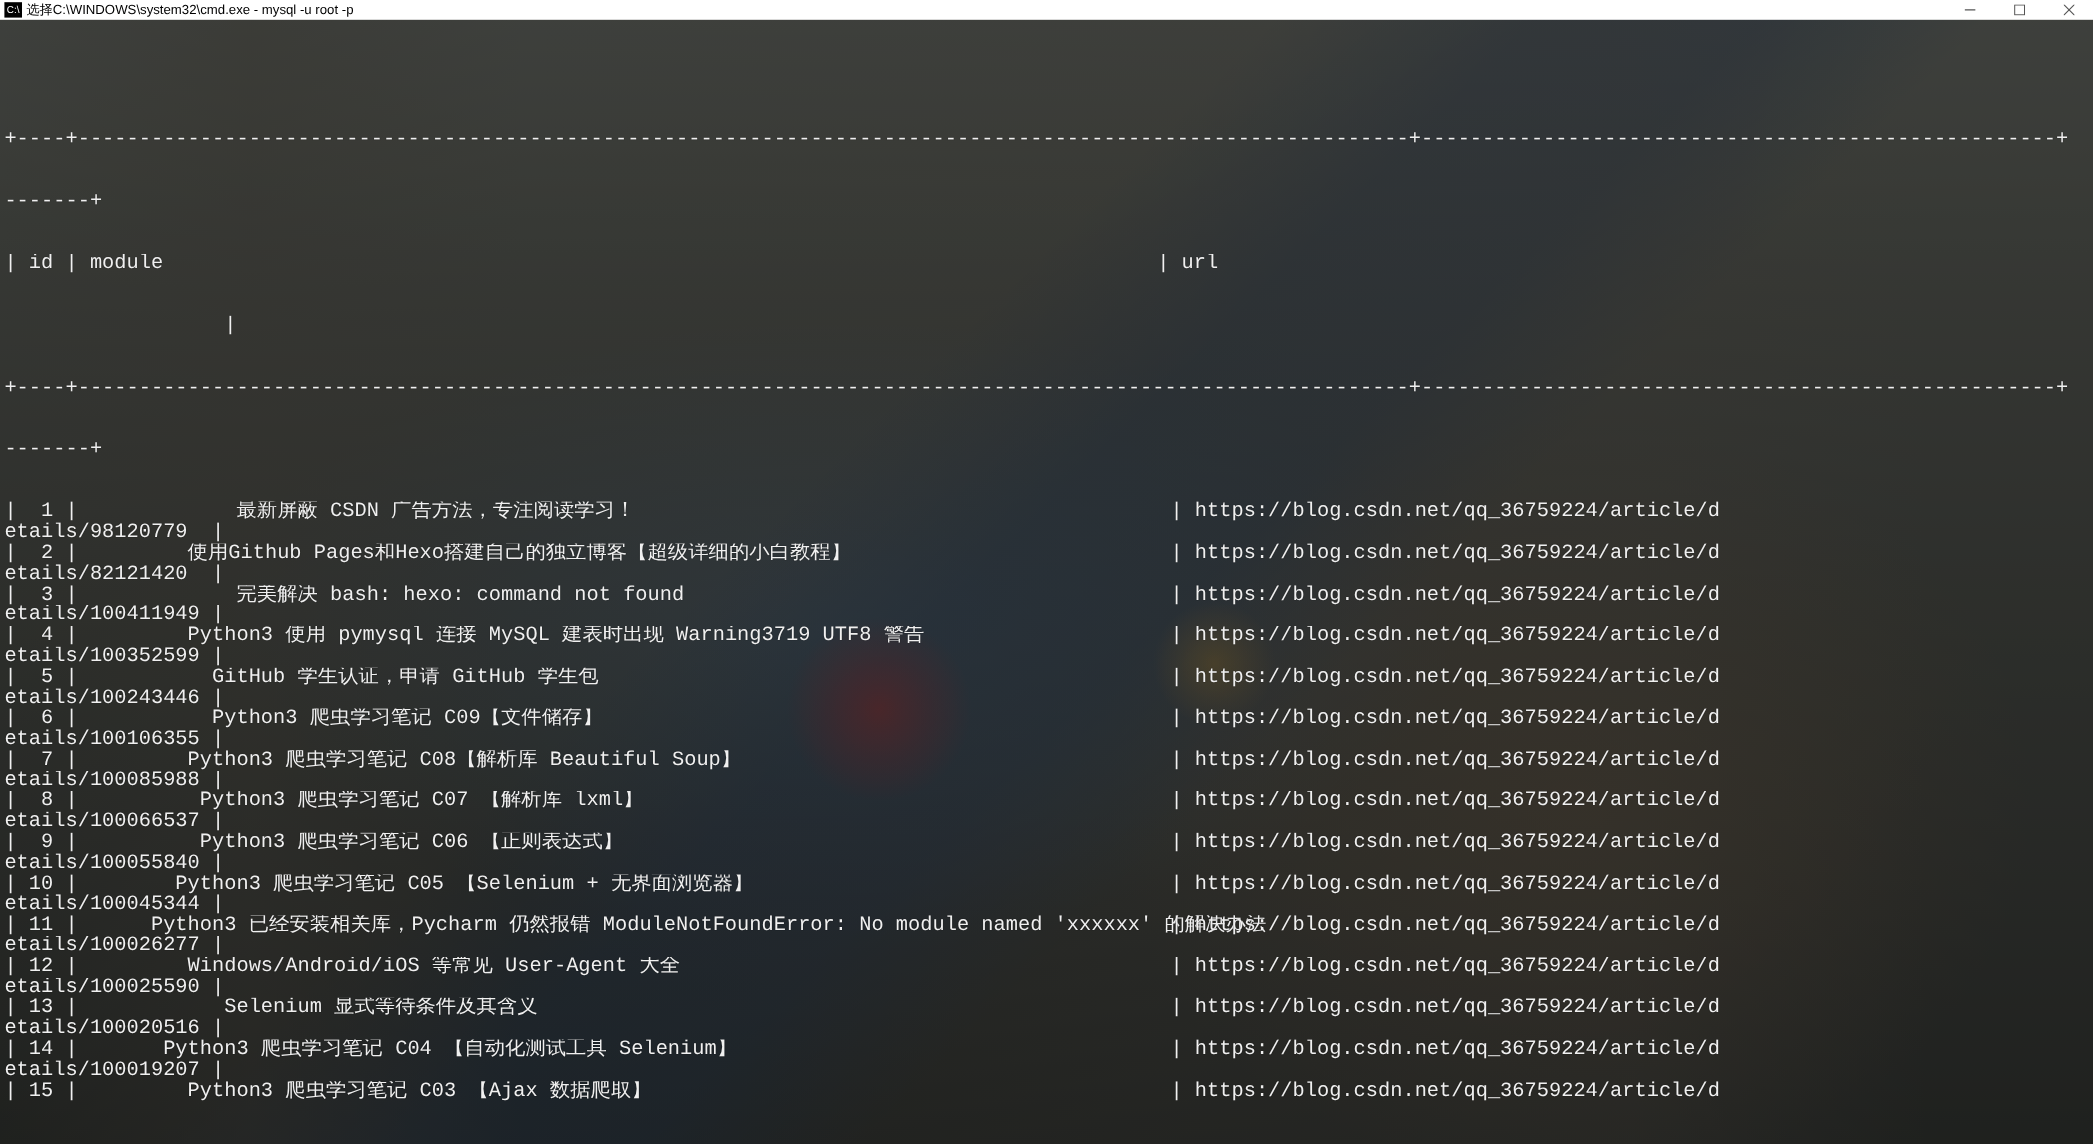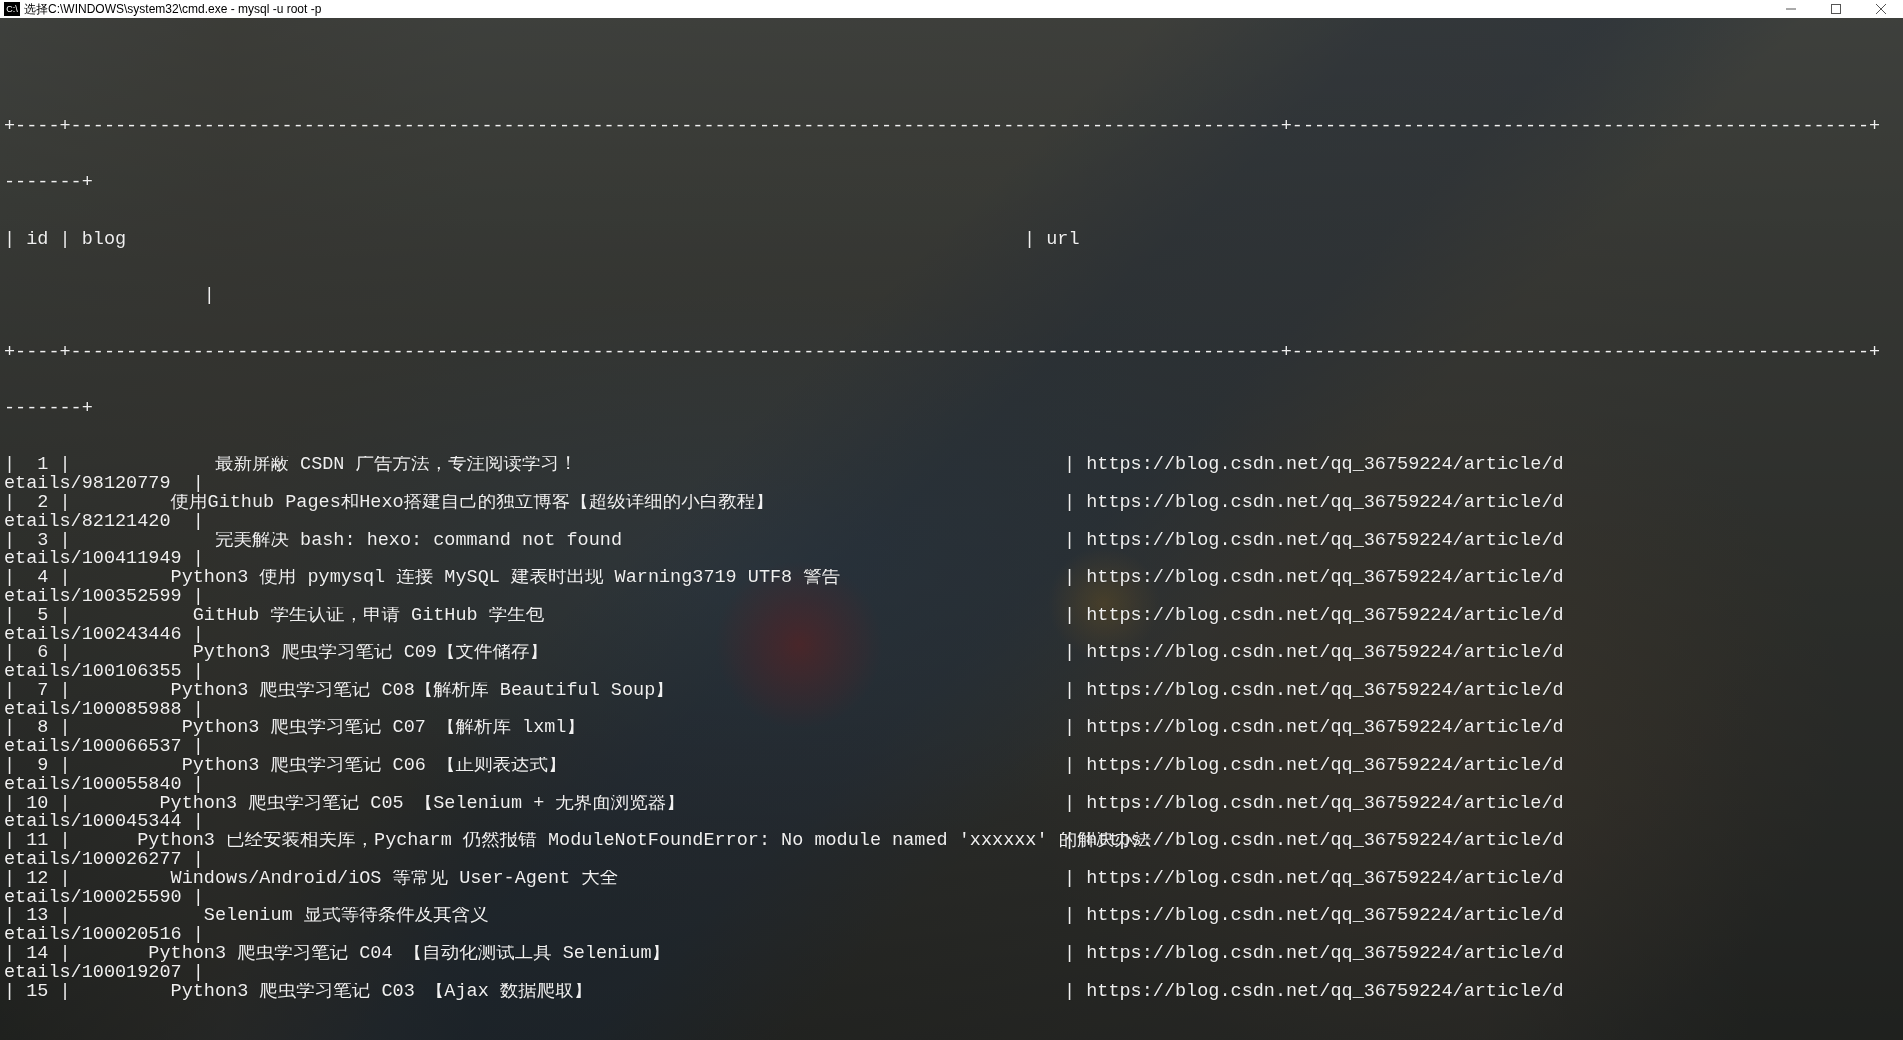--- a/index.html
+++ b/index.html
@@ -106,18 +106,18 @@
           <line x1="10" y1="0" x2="0" y2="10"></line>
         </svg>
     </div>
   </div>
 </div>
 
 <div class="terminal">
   <div class="line"></div>
   <div class="line">+----+-------------------------------------------------------------------------------------------------------------+----------------------------------------------------+</div>
   <div class="line">-------+</div>
-  <div class="line" id="hdr" style="position: relative;"><span>| id | blog                                                                                                       </span><span style="position: absolute; left: 1020px; text-align: right;">| url</span></div>
+  <div class="line" id="hdr" style="position: relative;"><span>| id | module                                                                                                       </span><span style="position: absolute; left: 1048px; text-align: right;">| url</span></div>
   <div class="line">                  |</div>
   <div class="line">+----+-------------------------------------------------------------------------------------------------------------+----------------------------------------------------+</div>
   <div class="line">-------+</div>
   <div id="rows-container"><div class="line" style="position: relative;"><span>|  1 |             最新屏蔽 CSDN 广告方法，专注阅读学习！</span><span style="position: absolute; left: 1060px;">| https://blog.csdn.net/qq_36759224/article/d</span></div><div class="line">etails/98120779  |</div><div class="line" style="position: relative;"><span>|  2 |         使用Github Pages和Hexo搭建自己的独立博客【超级详细的小白教程】</span><span style="position: absolute; left: 1060px;">| https://blog.csdn.net/qq_36759224/article/d</span></div><div class="line">etails/82121420  |</div><div class="line" style="position: relative;"><span>|  3 |             完美解决 bash: hexo: command not found</span><span style="position: absolute; left: 1060px;">| https://blog.csdn.net/qq_36759224/article/d</span></div><div class="line">etails/100411949 |</div><div class="line" style="position: relative;"><span>|  4 |         Python3 使用 pymysql 连接 MySQL 建表时出现 Warning3719 UTF8 警告</span><span style="position: absolute; left: 1060px;">| https://blog.csdn.net/qq_36759224/article/d</span></div><div class="line">etails/100352599 |</div><div class="line" style="position: relative;"><span>|  5 |           GitHub 学生认证，申请 GitHub 学生包</span><span style="position: absolute; left: 1060px;">| https://blog.csdn.net/qq_36759224/article/d</span></div><div class="line">etails/100243446 |</div><div class="line" style="position: relative;"><span>|  6 |           Python3 爬虫学习笔记 C09【文件储存】</span><span style="position: absolute; left: 1060px;">| https://blog.csdn.net/qq_36759224/article/d</span></div><div class="line">etails/100106355 |</div><div class="line" style="position: relative;"><span>|  7 |         Python3 爬虫学习笔记 C08【解析库 Beautiful Soup】</span><span style="position: absolute; left: 1060px;">| https://blog.csdn.net/qq_36759224/article/d</span></div><div class="line">etails/100085988 |</div><div class="line" style="position: relative;"><span>|  8 |          Python3 爬虫学习笔记 C07 【解析库 lxml】</span><span style="position: absolute; left: 1060px;">| https://blog.csdn.net/qq_36759224/article/d</span></div><div class="line">etails/100066537 |</div><div class="line" style="position: relative;"><span>|  9 |          Python3 爬虫学习笔记 C06 【正则表达式】</span><span style="position: absolute; left: 1060px;">| https://blog.csdn.net/qq_36759224/article/d</span></div><div class="line">etails/100055840 |</div><div class="line" style="position: relative;"><span>| 10 |        Python3 爬虫学习笔记 C05 【Selenium + 无界面浏览器】</span><span style="position: absolute; left: 1060px;">| https://blog.csdn.net/qq_36759224/article/d</span></div><div class="line">etails/100045344 |</div><div class="line" style="position: relative;"><span>| 11 |      Python3 已经安装相关库，Pycharm 仍然报错 ModuleNotFoundError: No module named 'xxxxxx' 的解决办法 </span><span style="position: absolute; left: 1060px;">| https://blog.csdn.net/qq_36759224/article/d</span></div><div class="line">etails/100026277 |</div><div class="line" style="position: relative;"><span>| 12 |         Windows/Android/iOS 等常见 User-Agent 大全</span><span style="position: absolute; left: 1060px;">| https://blog.csdn.net/qq_36759224/article/d</span></div><div class="line">etails/100025590 |</div><div class="line" style="position: relative;"><span>| 13 |            Selenium 显式等待条件及其含义</span><span style="position: absolute; left: 1060px;">| https://blog.csdn.net/qq_36759224/article/d</span></div><div class="line">etails/100020516 |</div><div class="line" style="position: relative;"><span>| 14 |       Python3 爬虫学习笔记 C04 【自动化测试工具 Selenium】</span><span style="position: absolute; left: 1060px;">| https://blog.csdn.net/qq_36759224/article/d</span></div><div class="line">etails/100019207 |</div><div class="line" style="position: relative;"><span>| 15 |         Python3 爬虫学习笔记 C03 【Ajax 数据爬取】</span><span style="position: absolute; left: 1060px;">| https://blog.csdn.net/qq_36759224/article/d</span></div></div>
 </div>
 
 </body></html>

